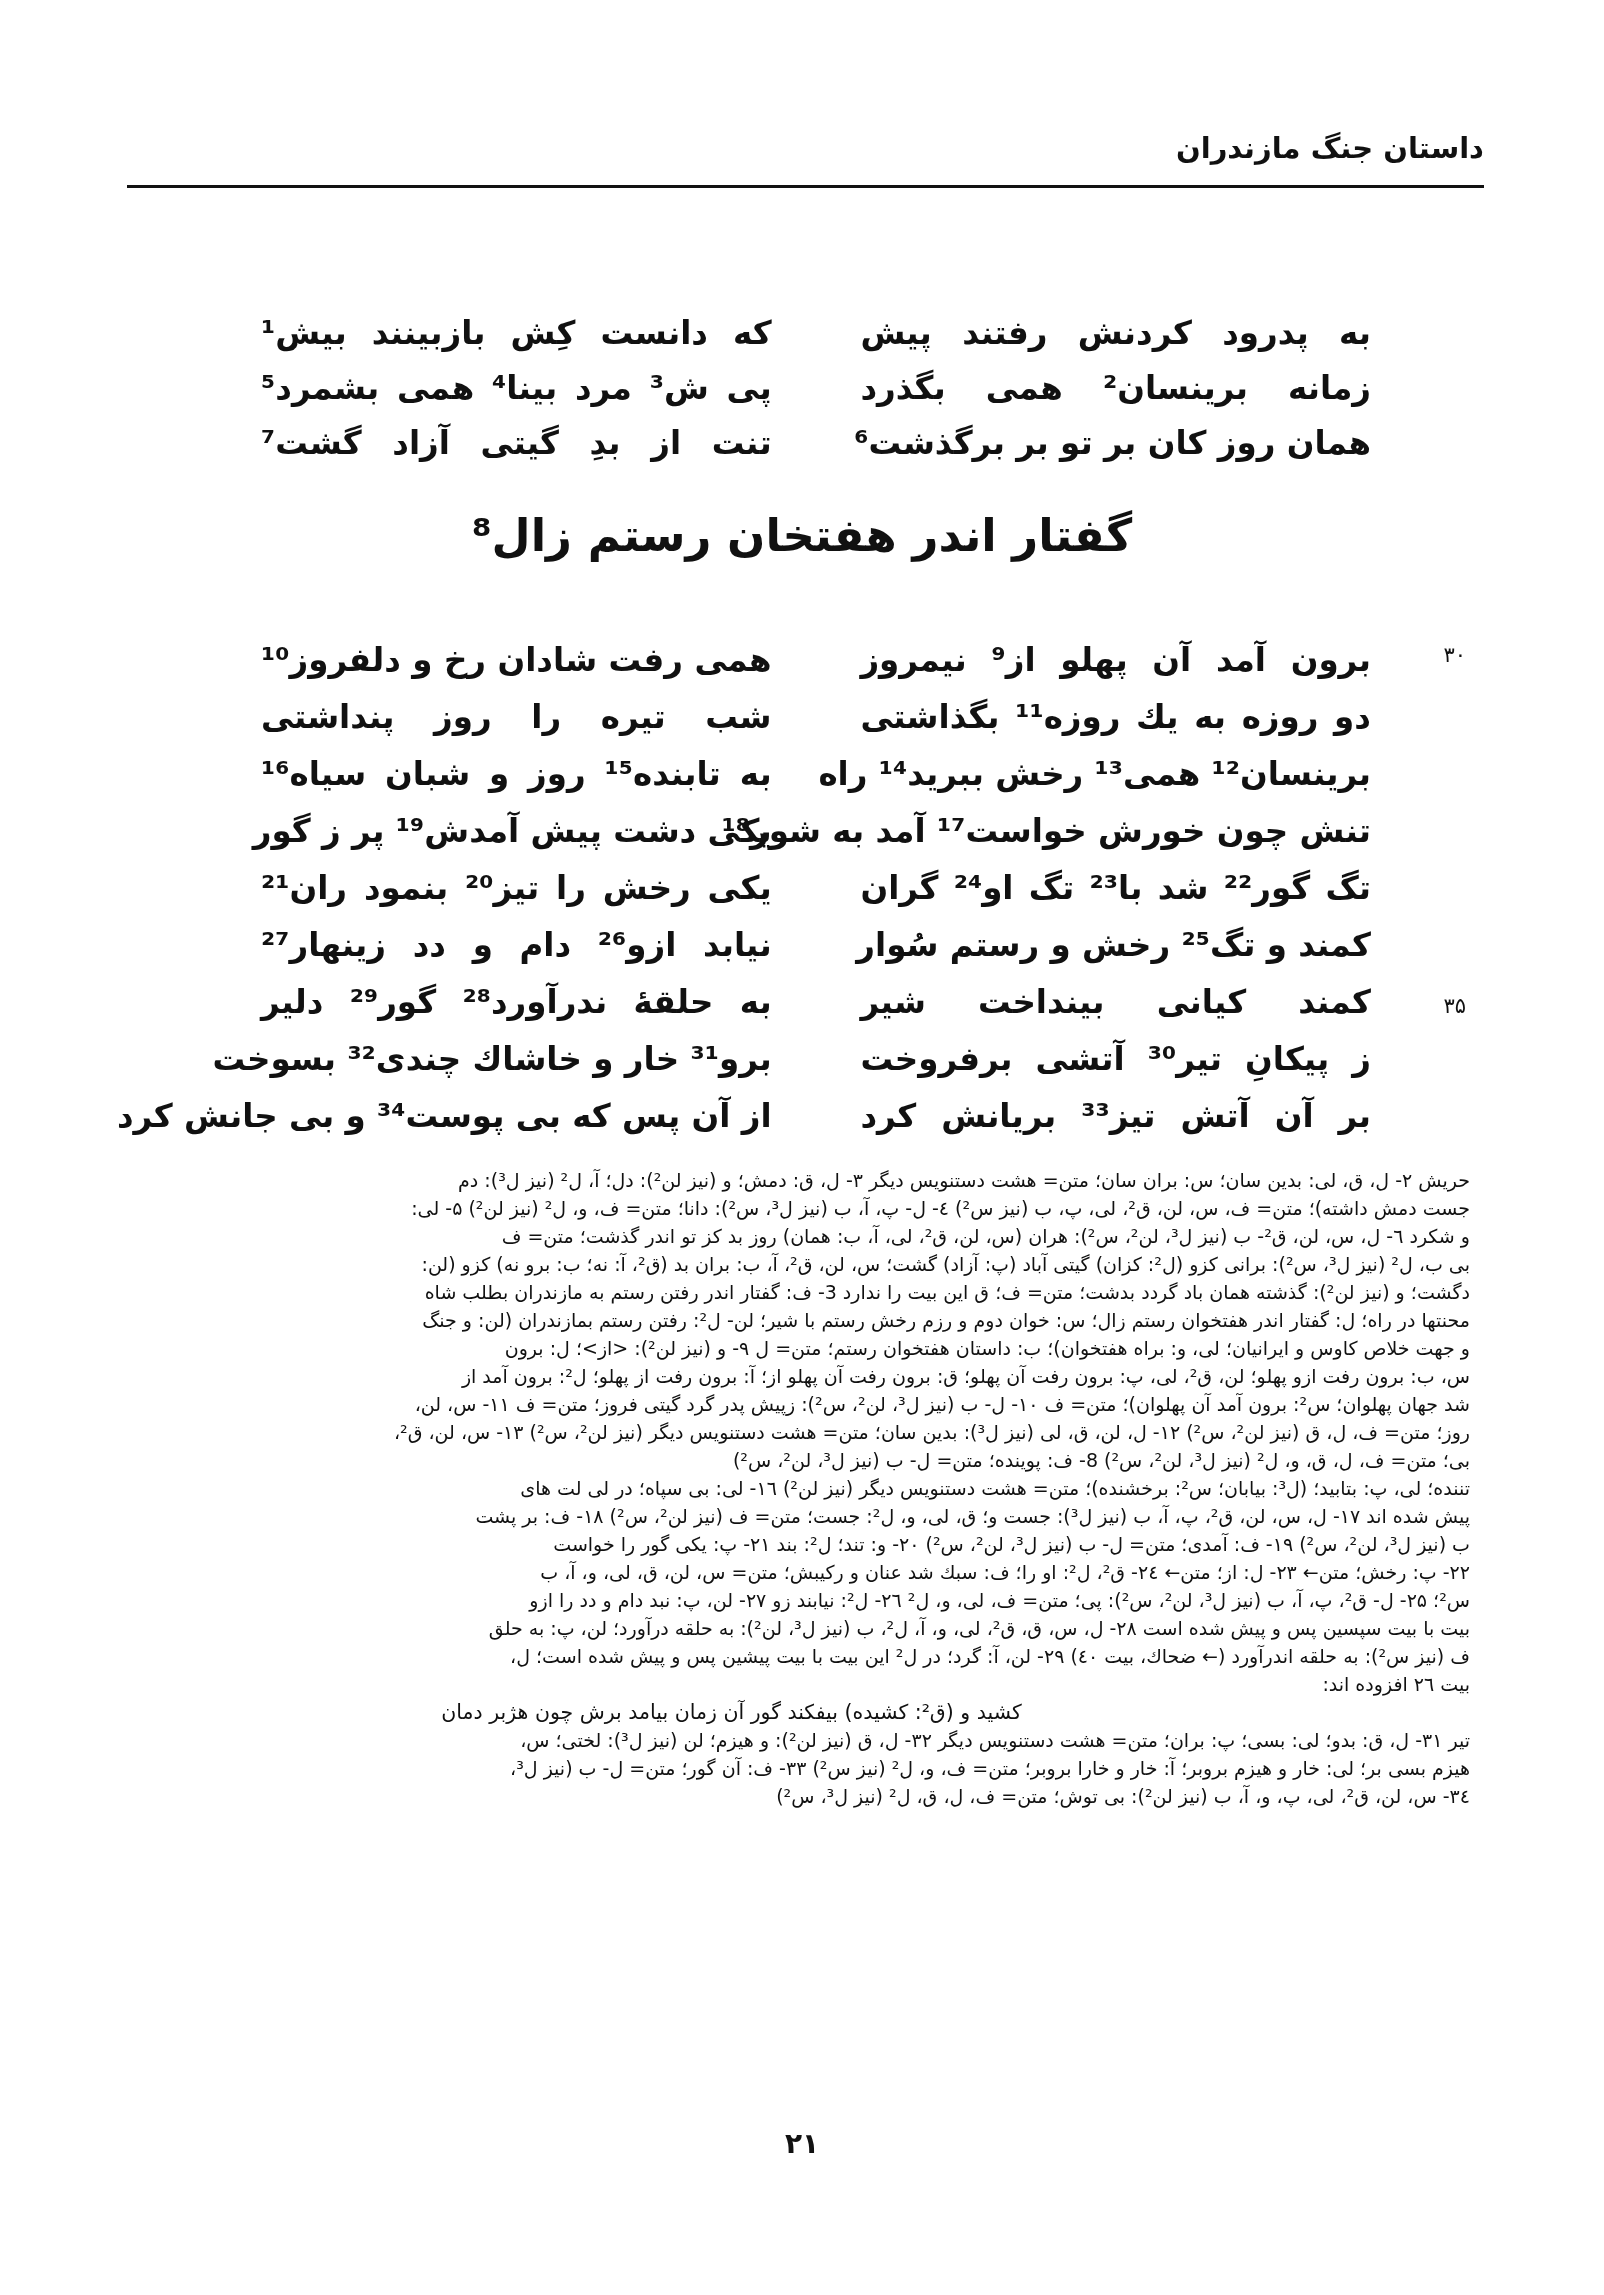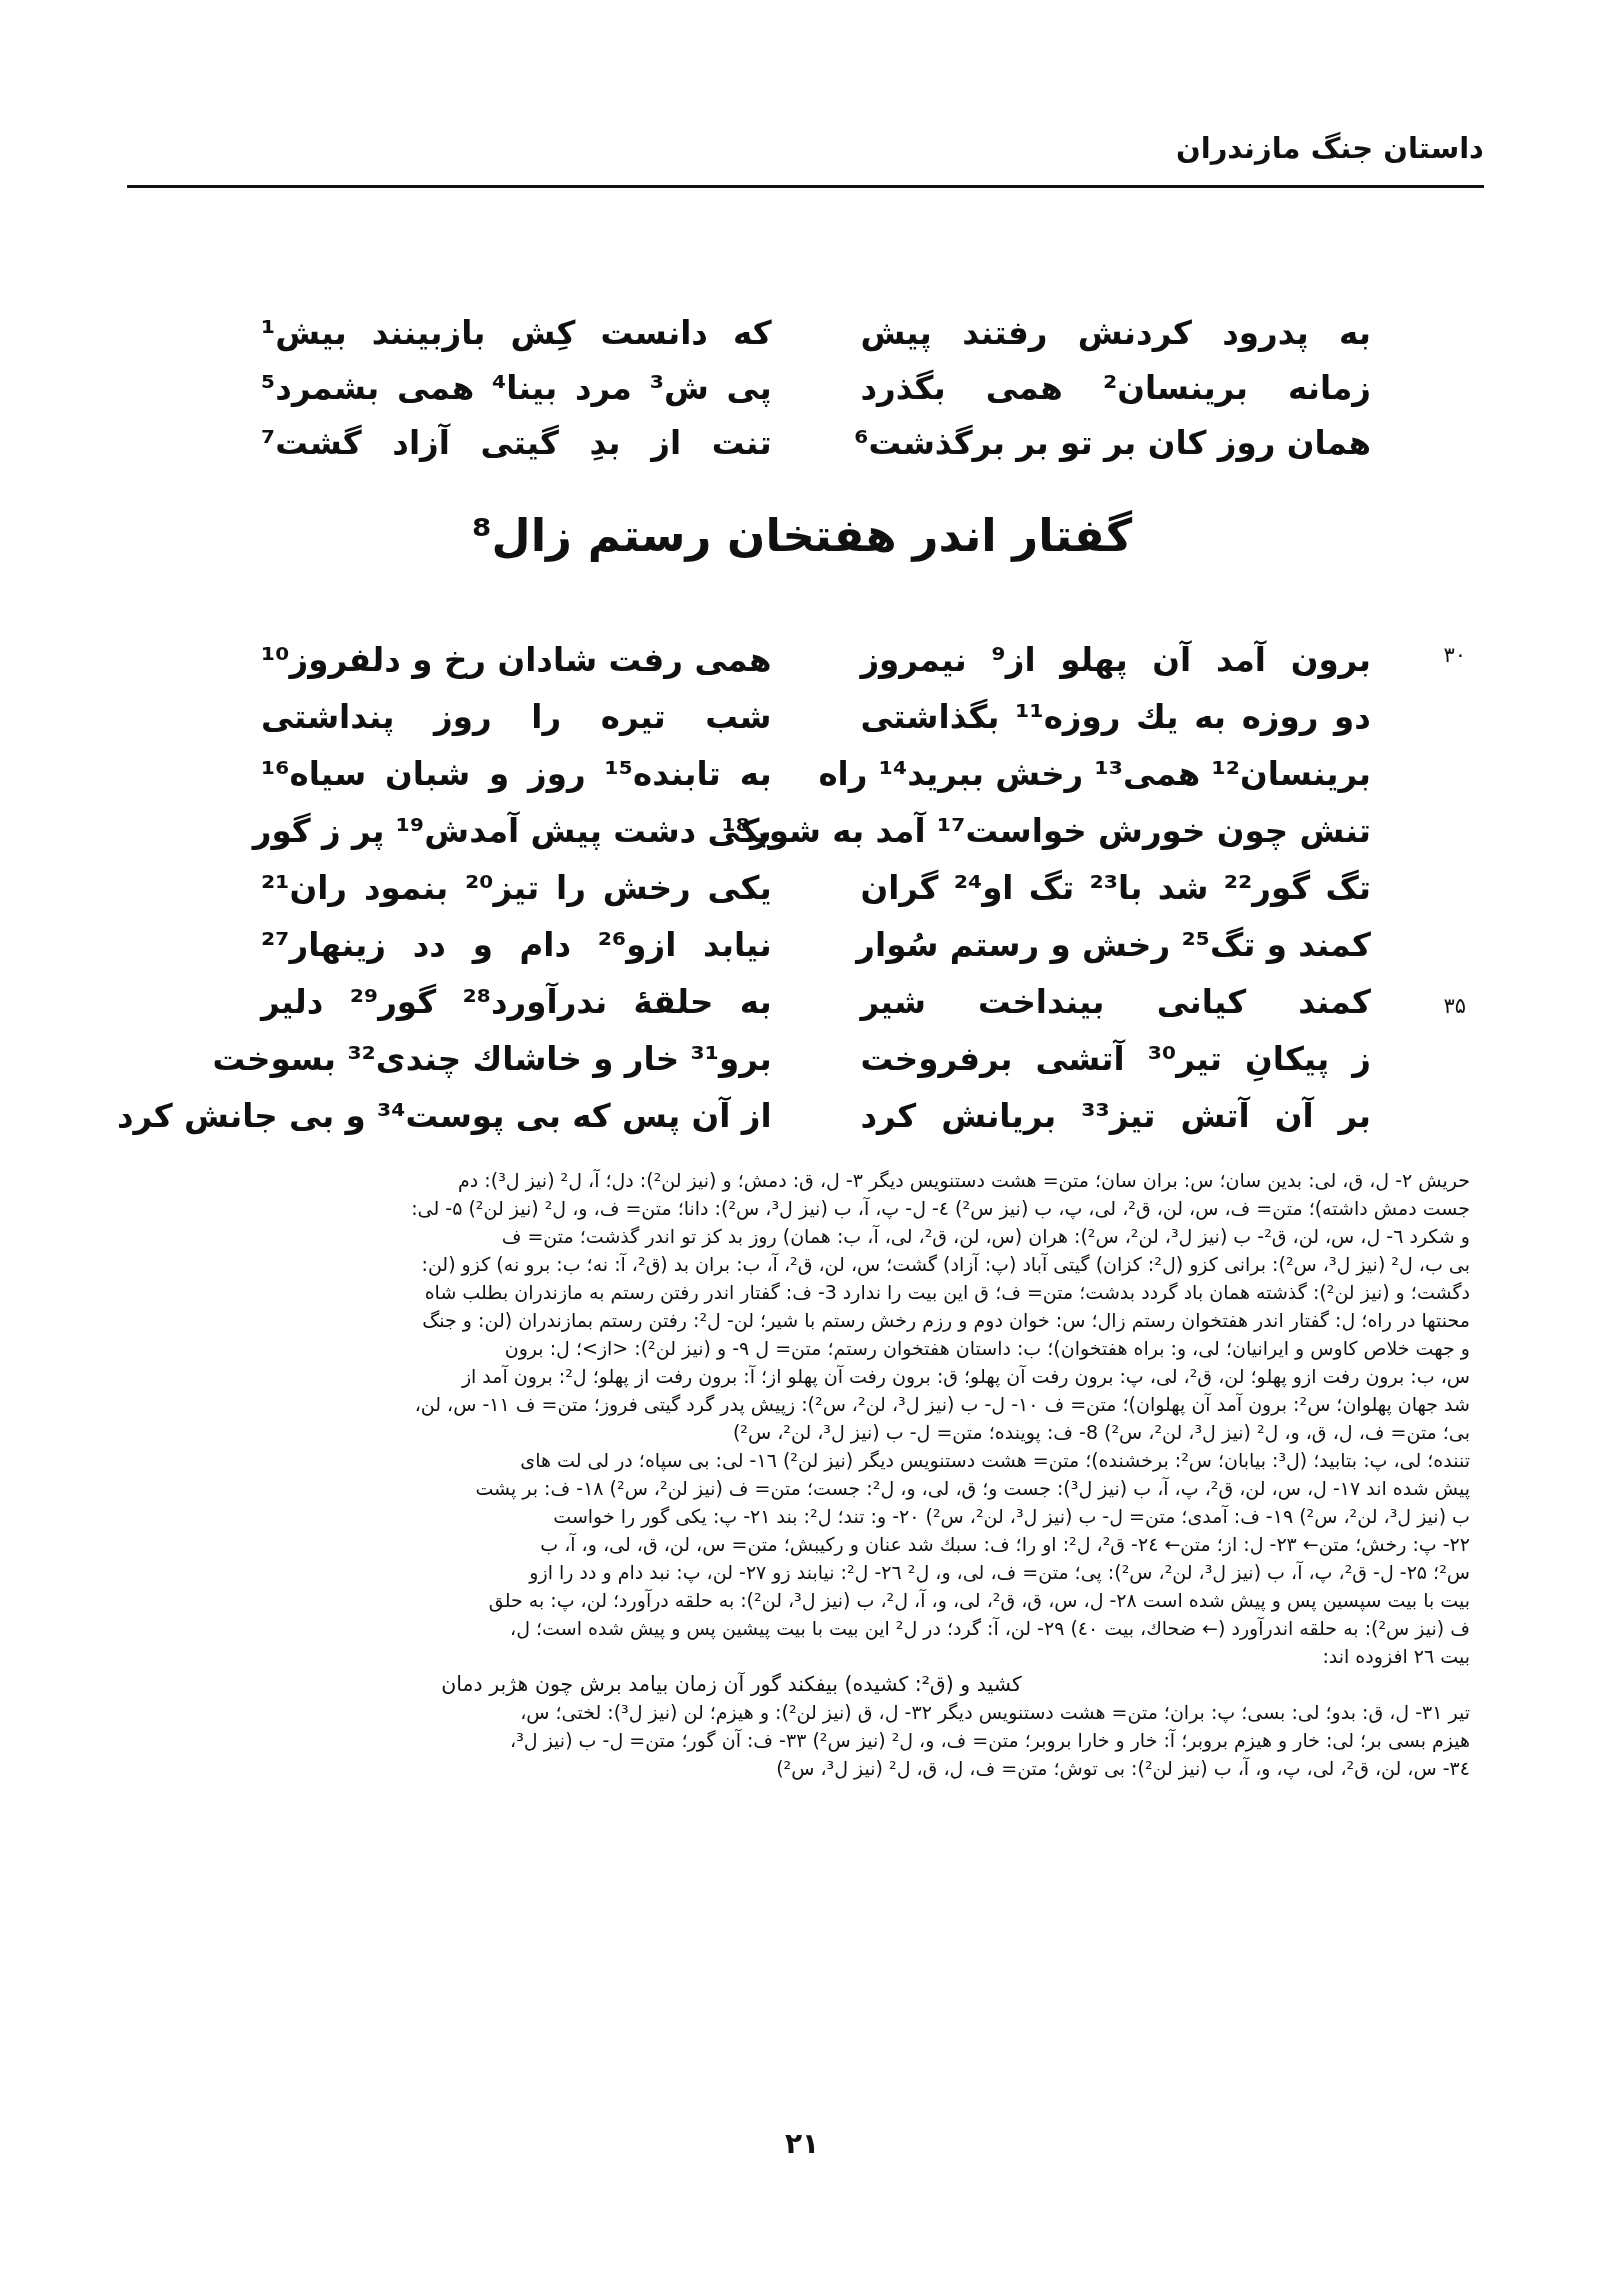--- a/index.html
+++ b/index.html
@@ -105,20 +105,21 @@
   <div class="footnotes" id="fns">
       <div class="fn-line">حریش ۲- ل، ق، لی: بدین سان؛ س: بران سان؛ متن= هشت دستنویس دیگر ۳- ل، ق: دمش؛ و (نیز لن²): دل؛ آ، ل² (نیز ل³): دم</div>
       <div class="fn-line">جست دمش داشته)؛ متن= ف، س، لن، ق²، لی، پ، ب (نیز س²) ٤- ل- پ، آ، ب (نیز ل³، س²): دانا؛ متن= ف، و، ل² (نیز لن²) ۵- لی:</div>
       <div class="fn-line">و شکرد ٦- ل، س، لن، ق²- ب (نیز ل³، لن²، س²): هران (س، لن، ق²، لی، آ، ب: همان) روز بد کز تو اندر گذشت؛ متن= ف</div>
       <div class="fn-line">بی ب، ل² (نیز ل³، س²): برانی کزو (ل²: کزان) گیتی آباد (پ: آزاد) گشت؛ س، لن، ق²، آ، ب: بران بد (ق²، آ: نه؛ ب: برو نه) کزو (لن:</div>
       <div class="fn-line">دگشت؛ و (نیز لن²): گذشته همان باد گردد بدشت؛ متن= ف؛ ق این بیت را ندارد 3- ف: گفتار اندر رفتن رستم به مازندران بطلب شاه</div>
       <div class="fn-line">محنتها در راه؛ ل: گفتار اندر هفتخوان رستم زال؛ س: خوان دوم و رزم رخش رستم با شیر؛ لن- ل²: رفتن رستم بمازندران (لن: و جنگ</div>
       <div class="fn-line">و جهت خلاص کاوس و ایرانیان؛ لی، و: براه هفتخوان)؛ ب: داستان هفتخوان رستم؛ متن= ل ۹- و (نیز لن²): &lt;از&gt;؛ ل: برون</div>
       <div class="fn-line">س، ب: برون رفت ازو پهلو؛ لن، ق²، لی، پ: برون رفت آن پهلو؛ ق: برون رفت آن پهلو از؛ آ: برون رفت از پهلو؛ ل²: برون آمد از</div>
       <div class="fn-line">شد جهان پهلوان؛ س²: برون آمد آن پهلوان)؛ متن= ف ۱۰- ل- ب (نیز ل³، لن²، س²): زپیش پدر گرد گیتی فروز؛ متن= ف ۱۱- س، لن،</div>
+      <div class="fn-line">روز؛ متن= ف، ل، ق (نیز لن²، س²) ۱۲- ل، لن، ق، لی (نیز ل³): بدین سان؛ متن= هشت دستنویس دیگر (نیز لن²، س²) ۱۳- س، لن، ق²،</div>
       <div class="fn-line">بی؛ متن= ف، ل، ق، و، ل² (نیز ل³، لن²، س²) 8- ف: پوینده؛ متن= ل- ب (نیز ل³، لن²، س²)</div>
       <div class="fn-line">تننده؛ لی، پ: بتابید؛ (ل³: بیابان؛ س²: برخشنده)؛ متن= هشت دستنویس دیگر (نیز لن²) ۱٦- لی: بی سپاه؛ در لی لت های</div>
       <div class="fn-line">پیش شده اند ۱۷- ل، س، لن، ق²، پ، آ، ب (نیز ل³): جست و؛ ق، لی، و، ل²: جست؛ متن= ف (نیز لن²، س²) ۱۸- ف: بر پشت</div>
       <div class="fn-line">ب (نیز ل³، لن²، س²) ۱۹- ف: آمدی؛ متن= ل- ب (نیز ل³، لن²، س²) ۲۰- و: تند؛ ل²: بند ۲۱- پ: یکی گور را خواست</div>
       <div class="fn-line">۲۲- پ: رخش؛ متن← ۲۳- ل: از؛ متن← ۲٤- ق²، ل²: او را؛ ف: سبك شد عنان و رکیبش؛ متن= س، لن، ق، لی، و، آ، ب</div>
       <div class="fn-line">س²؛ ۲۵- ل- ق²، پ، آ، ب (نیز ل³، لن²، س²): پی؛ متن= ف، لی، و، ل² ۲٦- ل²: نیابند زو ۲۷- لن، پ: نبد دام و دد را ازو</div>
       <div class="fn-line">بیت با بیت سپسین پس و پیش شده است ۲۸- ل، س، ق، ق²، لی، و، آ، ل²، ب (نیز ل³، لن²): به حلقه درآورد؛ لن، پ: به حلق</div>
       <div class="fn-line">ف (نیز س²): به حلقه اندرآورد (← ضحاك، بیت ٤۰) ۲۹- لن، آ: گرد؛ در ل² این بیت با بیت پیشین پس و پیش شده است؛ ل،</div>
       <div class="fn-line">بیت ۲٦ افزوده اند:</div>
       <div class="fn-line fn-verse">کشید و (ق²: کشیده) بیفکند گور آن زمان     بیامد برش چون هژبر دمان</div>

